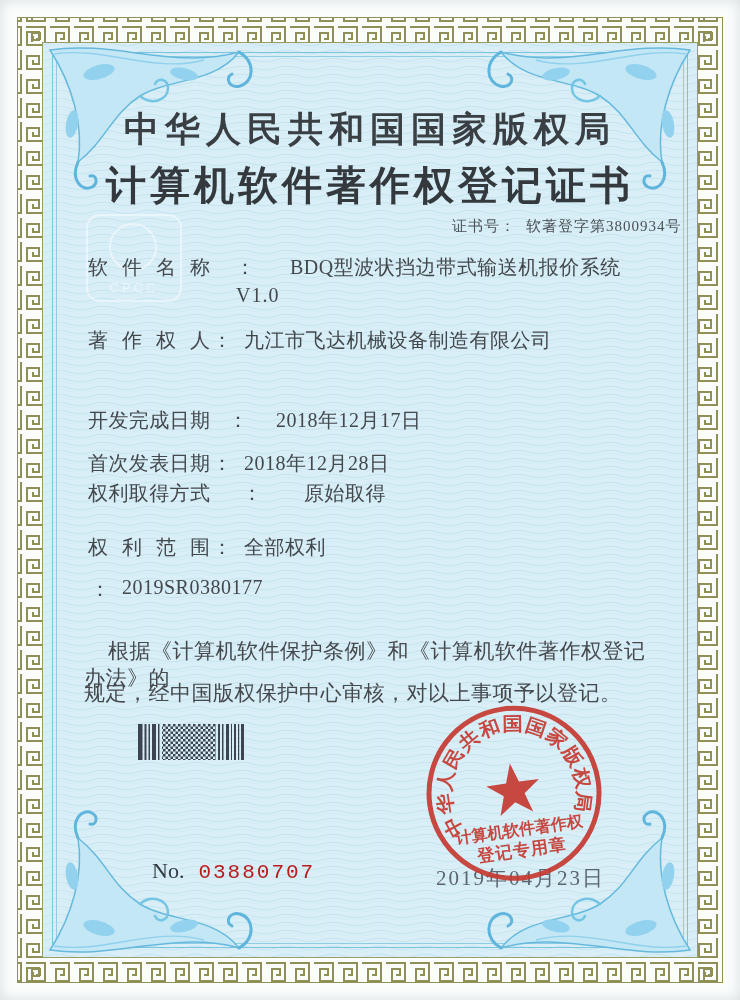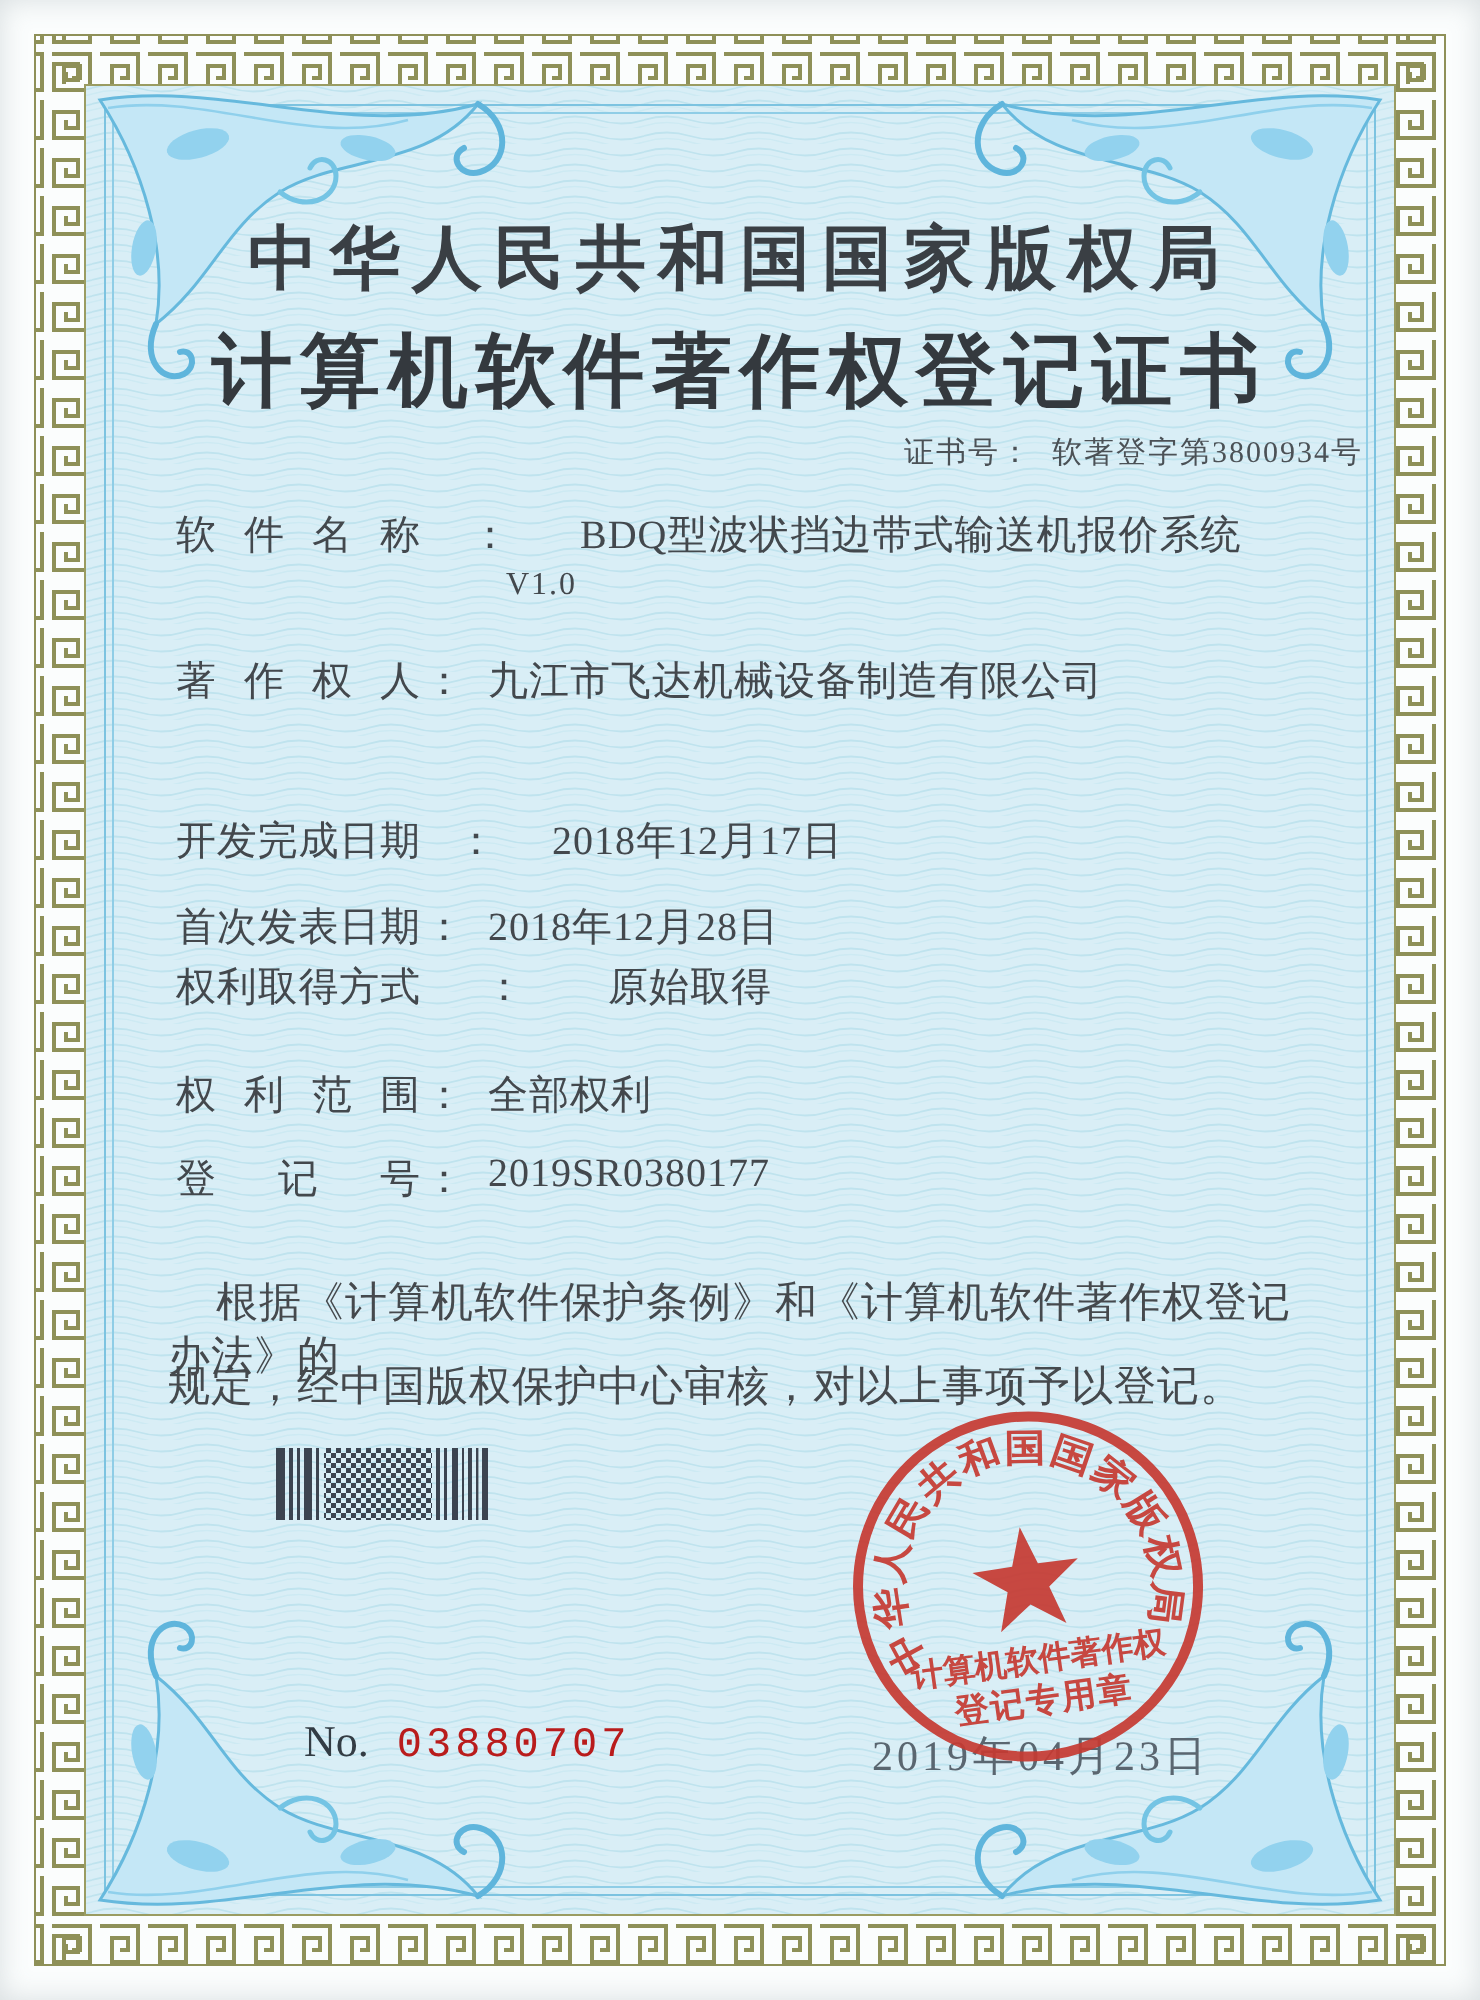--- a/index.html
+++ b/index.html
@@ -20,21 +20,21 @@
           letter-spacing:6px;color:#3a3f44;z-index:2;}
   .title2{left:0;right:0;top:158px;text-align:center;font-size:40px;font-weight:bold;
           letter-spacing:4px;color:#34393e;z-index:2;}
   .certno{left:452px;top:217px;font-size:15px;color:#4b5156;letter-spacing:1px;z-index:2;}
   .certno .num{margin-left:10px;}
   .row{left:88px;width:572px;display:flex;align-items:flex-start;font-size:20px;
        color:#43484d;z-index:2;}
   .row .lab{width:122px;text-align:justify;text-align-last:justify;flex:none;}
   .row .colon{flex:none;margin-left:2px;}
   .row .val{margin-left:12px;letter-spacing:0.5px;}
-  .val2{left:236px;font-size:16px;color:#43484d;letter-spacing:1px;z-index:2;margin-left:17px;}
+  .val2{left:236px;font-size:20px;color:#43484d;letter-spacing:1px;z-index:2;}
   .stmt{left:84px;width:574px;font-size:21px;color:#45494d;line-height:27px;
         letter-spacing:0.5px;z-index:2;}
   .stmt.first{text-indent:24px;}
   .serial{top:858px;left:152px;font-size:22px;color:#333c44;z-index:2;}
   .serial .num{color:#b91c1c;font-family:"Liberation Mono","DejaVu Sans Mono",monospace;
                font-size:21px;letter-spacing:2px;margin-left:14px;}
   .issue-date{top:864px;left:436px;font-size:21px;color:#5a6670;letter-spacing:2px;z-index:2;}
   .seal{left:424px;top:700px;width:184px;height:186px;transform:rotate(-8deg);
         opacity:.92;z-index:3;}
   .barcode{left:138px;top:724px;z-index:2;}
@@ -111,20 +111,24 @@
     <path d="M6,6 C70,-4 130,26 195,8 C170,40 125,34 96,52 C68,70 62,96 34,118 C40,82 28,40 6,6 Z" fill="#c4e7f6" stroke="#66b9dd" stroke-width="1.5"></path>
     <path d="M195,8 C212,18 210,38 196,42 C186,45 180,34 188,30" fill="none" stroke="#5fb5dc" stroke-width="3" stroke-linecap="round"></path>
     <path d="M34,118 C26,136 38,148 48,143 C55,139 52,130 46,132" fill="none" stroke="#5fb5dc" stroke-width="3" stroke-linecap="round"></path>
     <path d="M96,52 C108,62 124,56 124,44 C124,35 114,33 111,40" fill="none" stroke="#74c4e4" stroke-width="2.5" stroke-linecap="round"></path>
     <path d="M10,10 C60,2 110,30 160,16" fill="none" stroke="#8fd0ec" stroke-width="1.3"></path>
     <ellipse cx="55" cy="28" rx="16" ry="7" fill="#92d2ee" transform="rotate(-15 55 28)"></ellipse>
     <ellipse cx="140" cy="30" rx="14" ry="6" fill="#92d2ee" transform="rotate(12 140 30)"></ellipse>
     <ellipse cx="28" cy="80" rx="6" ry="14" fill="#92d2ee" transform="rotate(10 28 80)"></ellipse>
   </svg>
 
+  <div class="abs watermark">
+    <div class="wm-circle"></div>
+    <div class="wm-text">CPCC</div>
+  </div>
 
   <div class="abs title1">中华人民共和国国家版权局</div>
   <div class="abs title2">计算机软件著作权登记证书</div>
 
   <div class="abs certno">
     <span>证书号：</span><span class="num">软著登字第3800934号</span>
   </div>
 
   <div class="abs row" style="top:254px;gap:23px;">
     <span class="lab">软件名称</span>
@@ -157,21 +161,20 @@
       <span class="val">原始取得</span>
   </div>
 
   <div class="abs row" style="top:534px;">
     <span class="lab">权利范围</span>
       <span class="colon">：</span>
       <span class="val">全部权利</span>
   </div>
 
   <div class="abs row" style="top:576px;">
-    <span class="lab">登记号</span>
       <span class="colon">：</span>
       <span class="val">2019SR0380177</span>
   </div>
 
   <div class="abs stmt first" style="top:638px;">根据《计算机软件保护条例》和《计算机软件著作权登记办法》的</div>
   <div class="abs stmt" style="top:680px;">规定，经中国版权保护中心审核，对以上事项予以登记。</div>
 
   <svg class="abs barcode" width="106" height="36" viewBox="0 0 106 36">
     <defs>
       <pattern id="bc" width="5" height="5" patternUnits="userSpaceOnUse">

